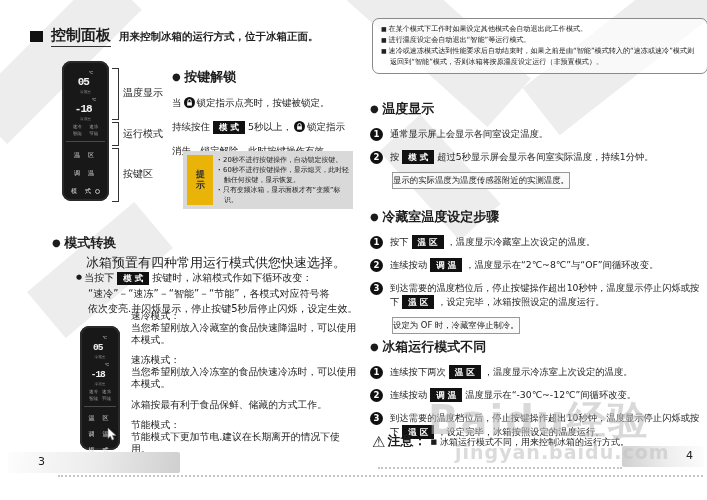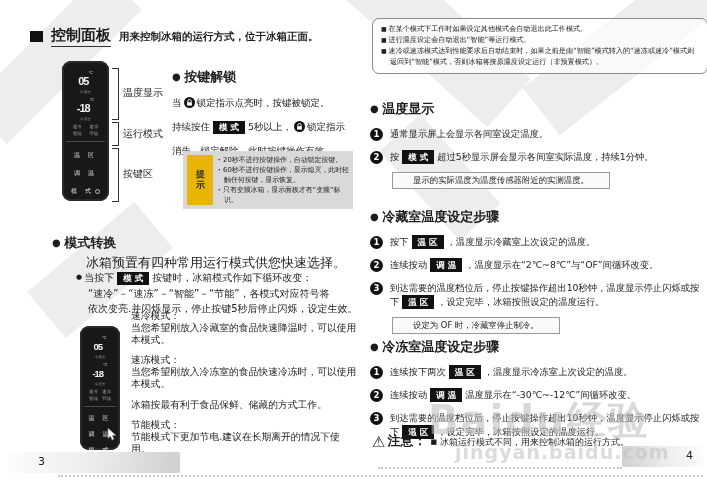--- a/index.html
+++ b/index.html
@@ -15,21 +15,21 @@
   .mainhead{position:absolute;left:10px;top:8px;display:flex;align-items:center;gap:8px;white-space:nowrap;}
   .sq{width:13px;height:11px;background:#111;display:inline-block;}
   .h-title{font-size:15px;font-weight:bold;border-bottom:1.5px solid #333;padding-bottom:1px;}
   .h-desc{font-size:10.5px;font-weight:bold;}
 
   
   .panel{position:absolute;background:#181818;border-radius:9px;box-shadow:0 0 0 2px #2a2a2a inset;}
   .p1{left:42px;top:43px;width:47px;height:140px;}
   .p2{left:60px;top:308px;width:40px;height:124px;}
   .disp{padding-top:9px;text-align:center;}
-  .tval{color:#f2f2f2;font-family:Liberation Sans, sans-serif;font-weight:bold;font-size:11px;letter-spacing:-1px;}
+  .tval{color:#f2f2f2;font-family:Liberation Mono, monospace;font-weight:bold;font-size:11px;letter-spacing:-1px;}
   .p2 .tval{font-size:9.5px;}
   .tunit{color:#cfcfcf;font-size:4px;vertical-align:top;}
   .tlabel{color:#8a8a8a;font-size:4px;transform:scale(.9);margin:0 0 3px 0;}
   .mrow{color:#9a9a9a;font-size:4.5px;display:flex;justify-content:space-around;padding:0 7px;margin-top:2px;}
   .pdiv{height:1px;background:#4a4a4a;margin:5px 4px;}
   .pbtns{text-align:center;}
   .pbtn{color:#e0e0e0;font-size:6px;letter-spacing:3px;margin-top:9px;white-space:nowrap;}
   .p2 .pbtn{margin-top:7px;}
   .lockdot{display:inline-block;width:3px;height:3px;border:1px solid #bbb;border-radius:50%;margin-left:1px;vertical-align:middle;}
   .handcur{position:absolute;right:2px;bottom:2px;}
@@ -72,21 +72,21 @@
   .notesbox{position:absolute;left:4px;top:6px;width:318px;border:1.2px solid #8a8a8a;border-radius:7px;
             padding:5px 8px;font-size:7.1px;line-height:1.55;color:#222;background:rgba(255,255,255,.65);}
   .noteitem{padding-left:9px;text-indent:-9px;}
   .noteitem::before{content:"■ ";font-size:6px;}
   .rsec{position:absolute;left:2px;width:330px;}
   .step{display:flex;gap:7px;margin-top:9px;font-size:9.3px;line-height:1.5;align-items:flex-start;}
   .numc{flex:0 0 13px;width:13px;height:13px;border-radius:50%;background:#111;color:#fff;
         font-size:8.5px;font-weight:bold;text-align:center;line-height:13px;margin-top:1px;}
   .stext{flex:1;}
   .stext .kbd{line-height:12px;}
-  .rnote{display:inline-block;border:1px solid #999;background:#fafafa;padding:2px 20px;
+  .rnote{display:inline-block;border:1px solid #999;background:#fafafa;padding:2px 0;
          font-size:8.4px;margin:8px 0 0 22px;color:#222;}
   .caution{position:absolute;left:4px;top:420px;white-space:nowrap;font-size:9px;}
   .c-tri{font-size:15px;vertical-align:-2px;}
   .c-label{font-size:13px;font-weight:bold;margin:0 4px 0 2px;}
   .c-sq{font-size:7px;vertical-align:1px;}
 
   
   .tab{position:absolute;height:21px;z-index:12;border-radius:2px;}
   .tab3{left:8px;top:452px;width:172px;background:linear-gradient(100deg,#fdfdfd 0%,#ececec 50%,#cfcfcf 100%);}
   .tab4{left:622px;top:446px;width:82px;background:linear-gradient(260deg,#fdfdfd 0%,#ececec 50%,#cfcfcf 100%);}
@@ -262,21 +262,21 @@
         <span class="stext"><span>连续按动</span><span class="kbd">调 温</span><span>，温度显示在“2℃~8℃”与“OF”间循环改变。</span></span>
       </div>
       <div class="step">
         <span class="numc">3</span>
         <span class="stext"><span>到达需要的温度档位后，停止按键操作超出10秒钟，温度显示停止闪烁或按下</span><span class="kbd">温 区</span><span>，设定完毕，冰箱按照设定的温度运行。</span></span>
       </div>
       <div class="rnote">设定为 OF 时，冷藏室停止制冷。</div>
     </div>
 
     <div class="rsec" style="top:326px;">
-      <div class="sec-title">冷冻室温度设定步骤</div>
+      <div class="sec-title">冰箱运行模式不同</div>
       <div class="step">
         <span class="numc">1</span>
         <span class="stext"><span>连续按下两次</span><span class="kbd">温 区</span><span>，温度显示冷冻室上次设定的温度。</span></span>
       </div>
       <div class="step">
         <span class="numc">2</span>
         <span class="stext"><span>连续按动</span><span class="kbd">调 温</span><span>温度显示在“-30℃~-12℃”间循环改变。</span></span>
       </div>
       <div class="step">
         <span class="numc">3</span>

